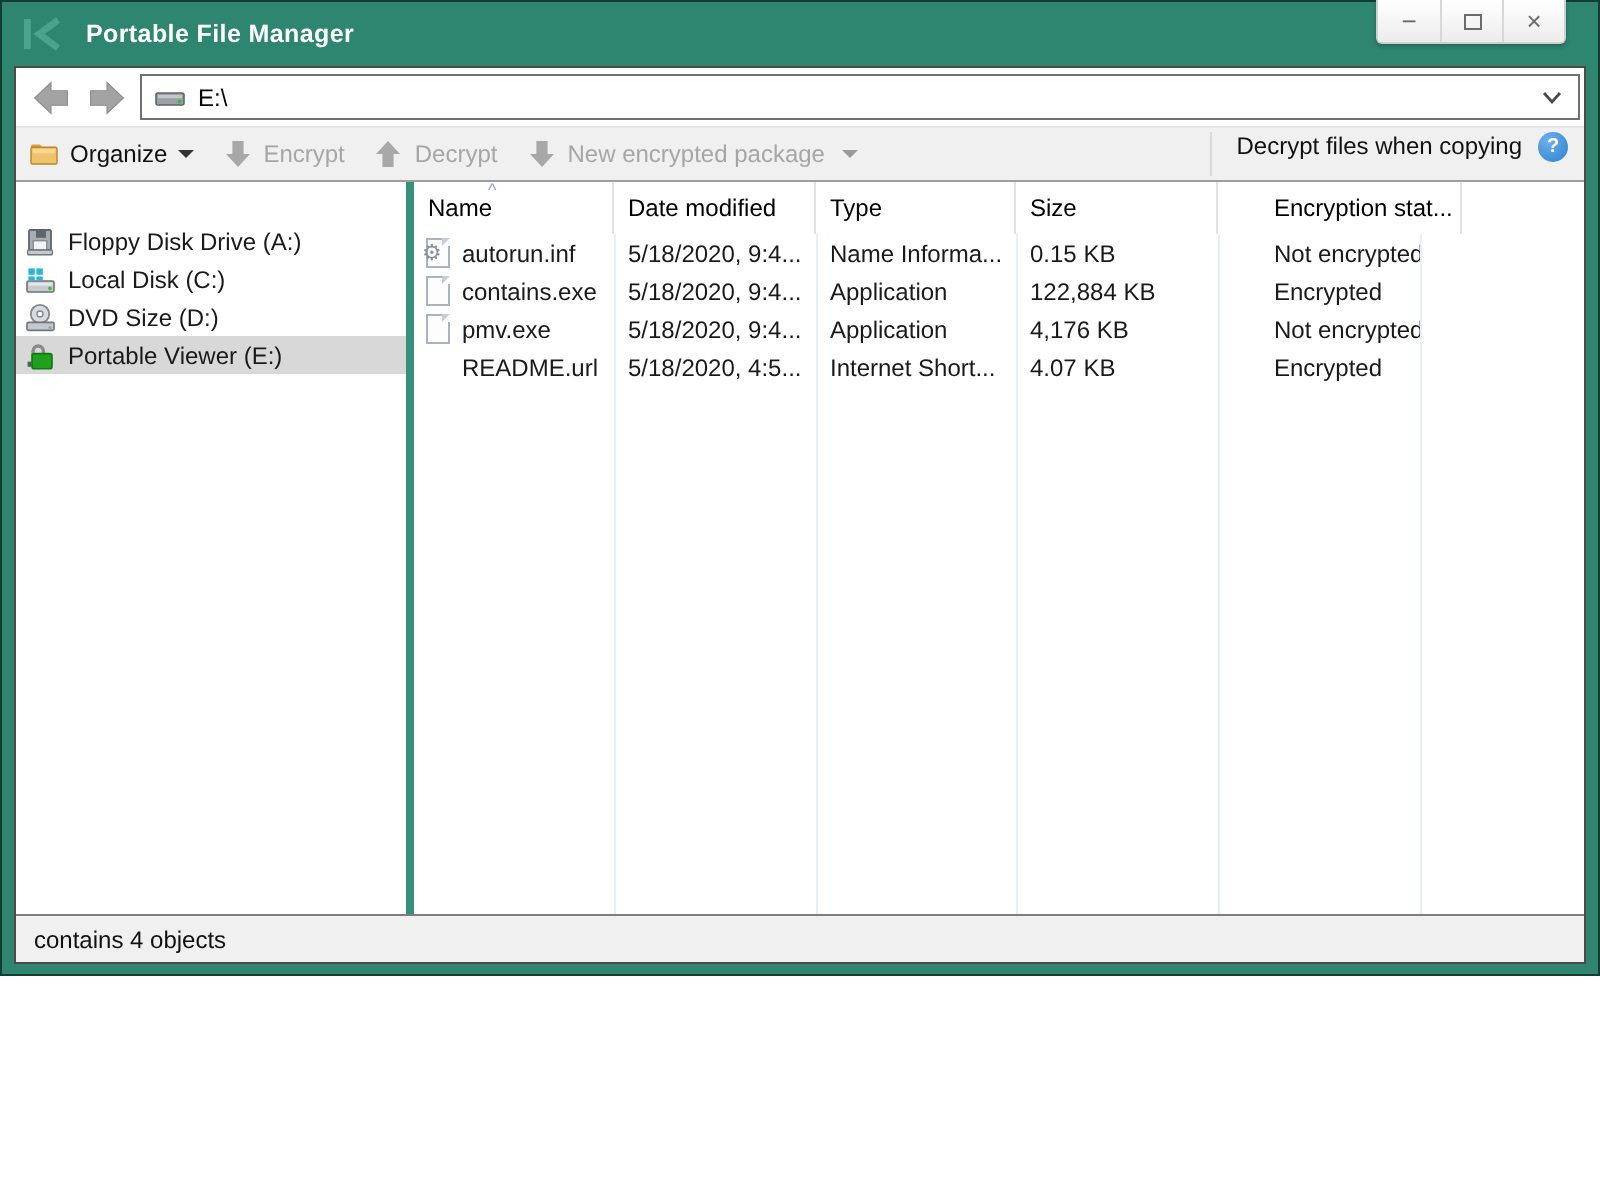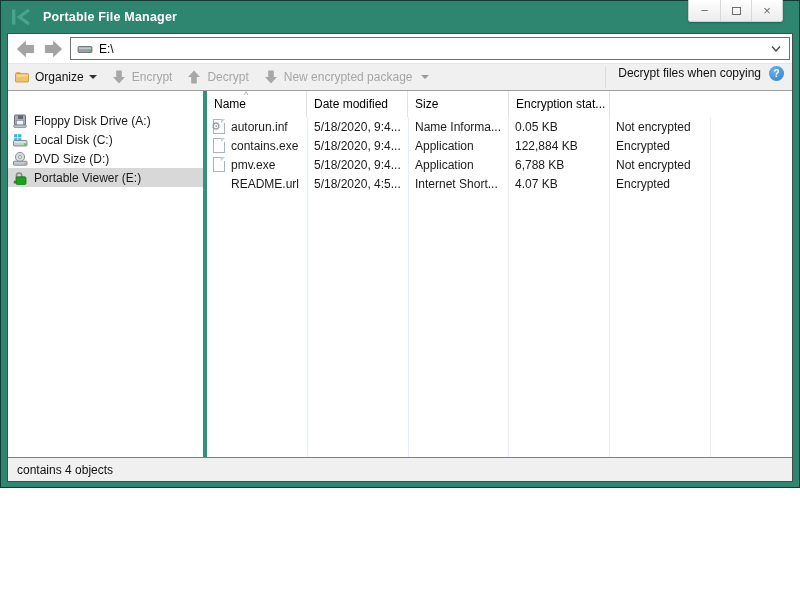--- a/index.html
+++ b/index.html
@@ -73,21 +73,21 @@
 
   .fheader { height:26px; display:flex; align-items:center; position:relative; }
   .fh-cell { height:100%; display:flex; align-items:center; padding-left:7px;
              border-right:1px solid #e2e2e2; color:#000; position:relative; white-space:nowrap; overflow:hidden;text-align:right; }
   .sort-caret { position:absolute; left:37px; top:0px; color:#9aa4ae; font-size:9px; line-height:9px; }
 
   .col-name   { width:100px; }
   .col-date   { width:101px; }
   .col-type   { width:100px; }
   .col-size   { width:101px; }
-  .col-status { width:101px; }
+  .col-status { width:101px;margin-left:21px; }
 
   .frow { height:19px; display:flex; align-items:center; }
   .f-cell { height:100%; display:flex; align-items:center; padding-left:7px; white-space:nowrap; overflow:hidden; }
   .name-cell { padding-left:4px; gap:4px; }
   .file-icon { width:16px; height:16px; flex:0 0 auto; position:relative;
                display:flex; align-items:center; justify-content:center; }
   .page { width:12px; height:15px; background:#fdfdfd; border:1px solid #aab4be; position:relative; }
   .page::after { content:""; position:absolute; top:-1px; right:-1px; width:0; height:0;
                  border-top:4px solid #fff; border-left:4px solid #c6ced6;
                  transform:rotate(90deg); }
@@ -242,39 +242,42 @@
         <div class="gridline" style="left:503px"></div>
 
         <div class="fheader">
           <div class="fh-cell col-name">
             <span>Name</span>
             <span class="sort-caret">^</span>
           </div>
           <div class="fh-cell col-date">
             <span>Date modified</span>
           </div>
+          <div class="fh-cell col-type">
+            <span>Type</span>
+          </div>
           <div class="fh-cell col-size">
             <span>Size</span>
           </div>
           <div class="fh-cell col-status">
             <span>Encryption stat...</span>
           </div>
         </div>
 
         <div class="frow">
           <div class="f-cell name-cell col-name">
             <span class="file-icon">
               <span class="page"></span>
               <span class="gear-glyph">⚙</span>
             </span>
             <span>autorun.inf</span>
           </div>
           <div class="f-cell col-date">5/18/2020, 9:4...</div>
           <div class="f-cell col-type">Name Informa...</div>
-          <div class="f-cell col-size">0.05 KB</div>
+          <div class="f-cell col-size">0.15 KB</div>
           <div class="f-cell col-status">Not encrypted</div>
         </div>
 
         <div class="frow">
           <div class="f-cell name-cell col-name">
             <span class="file-icon">
               <span class="page"></span>
             </span>
             <span>contains.exe</span>
           </div>
@@ -286,21 +289,21 @@
 
         <div class="frow">
           <div class="f-cell name-cell col-name">
             <span class="file-icon">
               <span class="page"></span>
             </span>
             <span>pmv.exe</span>
           </div>
           <div class="f-cell col-date">5/18/2020, 9:4...</div>
           <div class="f-cell col-type">Application</div>
-          <div class="f-cell col-size">6,788 KB</div>
+          <div class="f-cell col-size">4,176 KB</div>
           <div class="f-cell col-status">Not encrypted</div>
         </div>
 
         <div class="frow">
           <div class="f-cell name-cell col-name">
             <span class="file-icon"></span>
             <span>README.url</span>
           </div>
           <div class="f-cell col-date">5/18/2020, 4:5...</div>
           <div class="f-cell col-type">Internet Short...</div>

